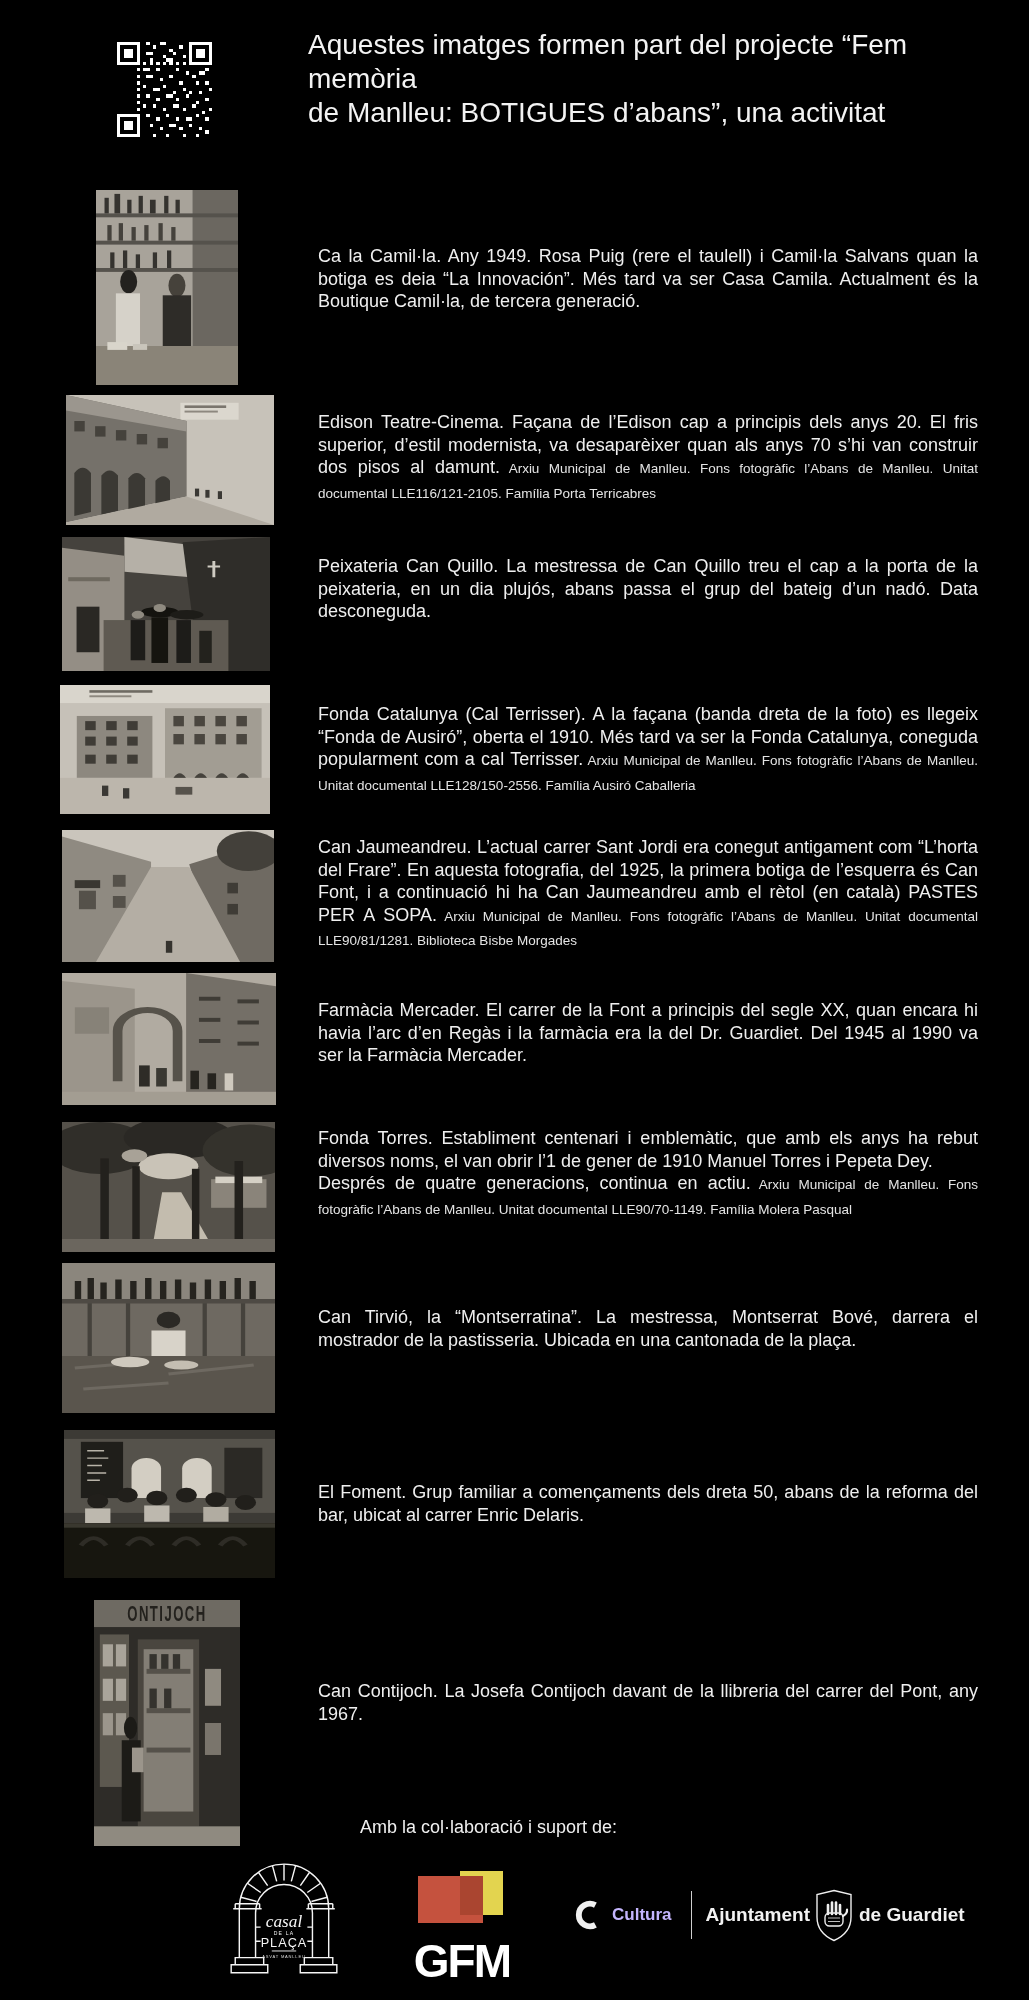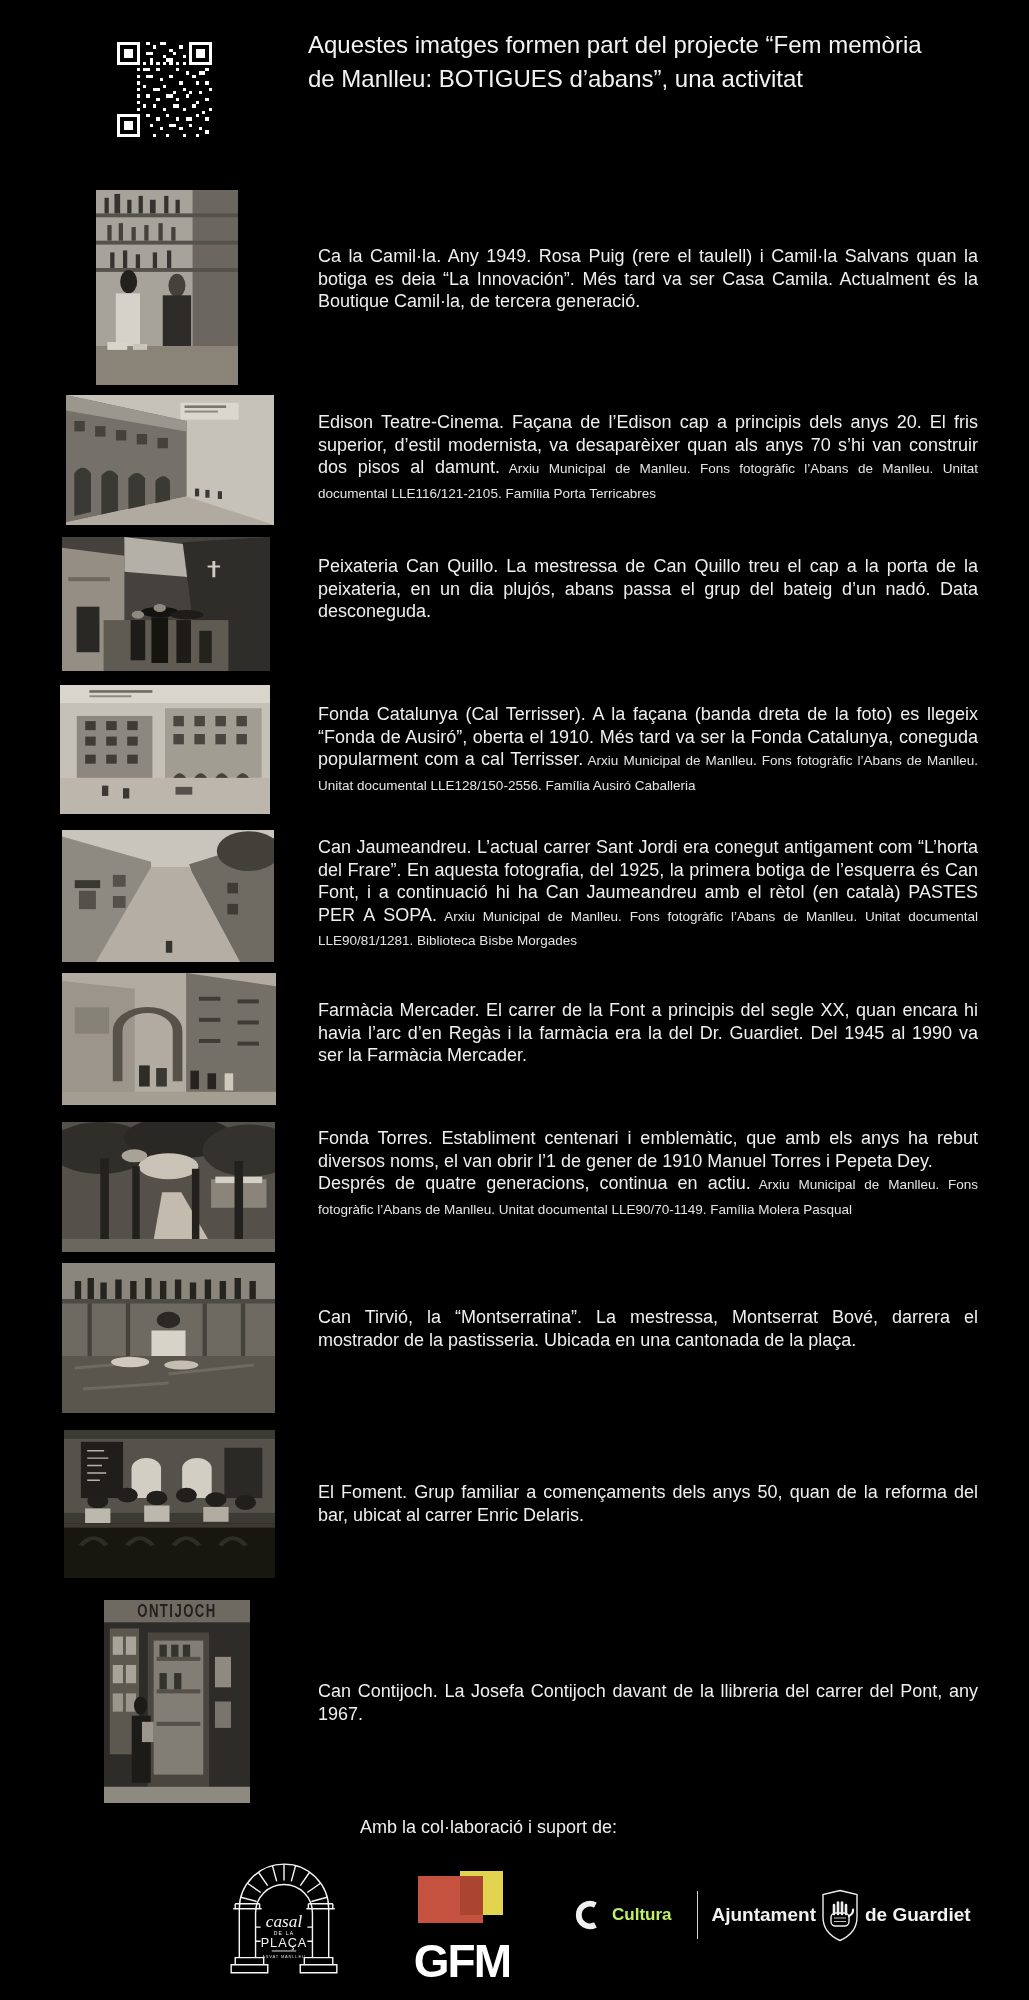--- a/index.html
+++ b/index.html
@@ -1,21 +1,21 @@
 <!DOCTYPE html>
 <html><head>
 <meta charset="utf-8">
 <style>
   html,body{margin:0;padding:0;background:#000;}
   #poster{position:relative;width:1029px;height:2000px;background:#000;overflow:hidden;
           font-family:"Liberation Sans",sans-serif;color:#f0f0f0;}
   
   #qr{position:absolute;left:117px;top:42px;width:95px;height:95px;}
   #qr svg{width:100%;height:100%;display:block;}
-  #header-text{position:absolute;left:308px;top:28px;width:700px;font-size:24px;line-height:34px;color:#f3f3f3;}
+  #header-text{position:absolute;left:308px;top:28px;width:700px;font-size:28px;line-height:34px;color:#f3f3f3;}
   #header-text span{display:block;}
   
   .photo{position:absolute;margin:0;padding:0;}
   .photo svg{width:100%;height:100%;display:block;}
   
   .entry-text{position:absolute;left:318px;width:660px;font-size:18px;line-height:22.5px;
               text-align:justify;color:#efefef;}
   .cite{font-size:13.5px;color:#e4e4e4;}
   .cite:not(:empty)::before{content:" ";}
   
@@ -24,21 +24,21 @@
   #casal-logo svg{width:100%;height:100%;display:block;}
   #gfm-logo{position:absolute;left:410px;top:1868px;width:100px;height:112px;}
   .gfm-sq{position:absolute;}
   #gfm-yellow{left:50px;top:3px;width:43px;height:44px;}
   #gfm-red{left:8px;top:8px;width:65px;height:47px;}
   #gfm-overlap{left:50px;top:8px;width:23px;height:39px;}
   #gfm-label{position:absolute;left:0;top:66px;width:100px;text-align:right;
              font-size:46px;font-weight:bold;letter-spacing:-2px;color:#fff;}
   #aj-lockup{position:absolute;left:565px;top:1886px;height:58px;display:flex;align-items:center;padding-left:7px;}
   #cultura-c{width:27px;height:36px;margin-right:13px;}
-  #cultura-text{font-size:17px;font-weight:bold;margin-right:11px;color:#bef264;}
+  #cultura-text{font-size:17px;font-weight:bold;margin-right:5px;color:#c4b5fd;}
   #aj-sep{width:1px;height:48px;background:#cfcfcf;margin:0 14px 0 14px;}
   #ajuntament-text{font-size:19px;font-weight:bold;color:#f2f2f2;}
   #shield{width:40px;height:53px;margin:0 5px 0 4px;}
   #manlleu-text{font-size:19px;font-weight:bold;color:#f2f2f2;}
 </style>
 </head>
 <body>
 
 <div id="poster">
 
@@ -315,24 +315,24 @@
         <circle cx="86" cy="49" r="5" fill="#211f1b"></circle>
       <rect x="10" y="53" width="12" height="10" fill="#bdb8ae"></rect>
         <rect x="38" y="51" width="12" height="11" fill="#bdb8ae"></rect>
         <rect x="66" y="52" width="12" height="10" fill="#b1aca1"></rect>
       <rect x="0" y="63" width="100" height="37" fill="#17160f"></rect>
       <path d="M8,78 q6,-10 12,0 M30,78 q6,-10 12,0 M52,78 q6,-10 12,0 M74,78 q6,-10 12,0" stroke="#2e2c26" stroke-width="2.5" fill="none"></path>
       <rect x="0" y="63" width="100" height="3" fill="#3a382f"></rect>
     </svg>
   </figure>
   <div class="entry-text" style="top:1481px">
-    <span>El Foment. Grup familiar a començaments dels anys 50, quan de la reforma del bar, ubicat al carrer Enric Delaris.</span><span class="cite"></span>
-  </div>
-
-  <figure class="photo" style="left:104px;top:1600px;width:146px;height:203px">
+    <span>El Foment. Grup familiar a començaments dels dreta 50, abans de la reforma del bar, ubicat al carrer Enric Delaris.</span><span class="cite"></span>
+  </div>
+
+  <figure class="photo" style="left:94px;top:1600px;width:146px;height:246px">
     <svg viewBox="0 0 100 100" preserveAspectRatio="none">
       <rect width="100" height="100" fill="#2e2c28"></rect>
       <rect x="0" y="0" width="100" height="11" fill="#6e6a62"></rect>
       <text x="50" y="8.5" font-size="9" font-family="Liberation Sans, sans-serif" font-weight="bold" fill="#23211d" text-anchor="middle" letter-spacing="1">ONTIJOCH</text>
       <rect x="30" y="16" width="42" height="76" fill="#4a463f"></rect>
       <rect x="34" y="20" width="34" height="66" fill="#837e75"></rect>
       <rect x="36" y="28" width="30" height="2" fill="#55514a"></rect>
         <rect x="36" y="44" width="30" height="2" fill="#55514a"></rect>
         <rect x="36" y="60" width="30" height="2" fill="#55514a"></rect>
       <rect x="38" y="22" width="5" height="6" fill="#35332e"></rect>

